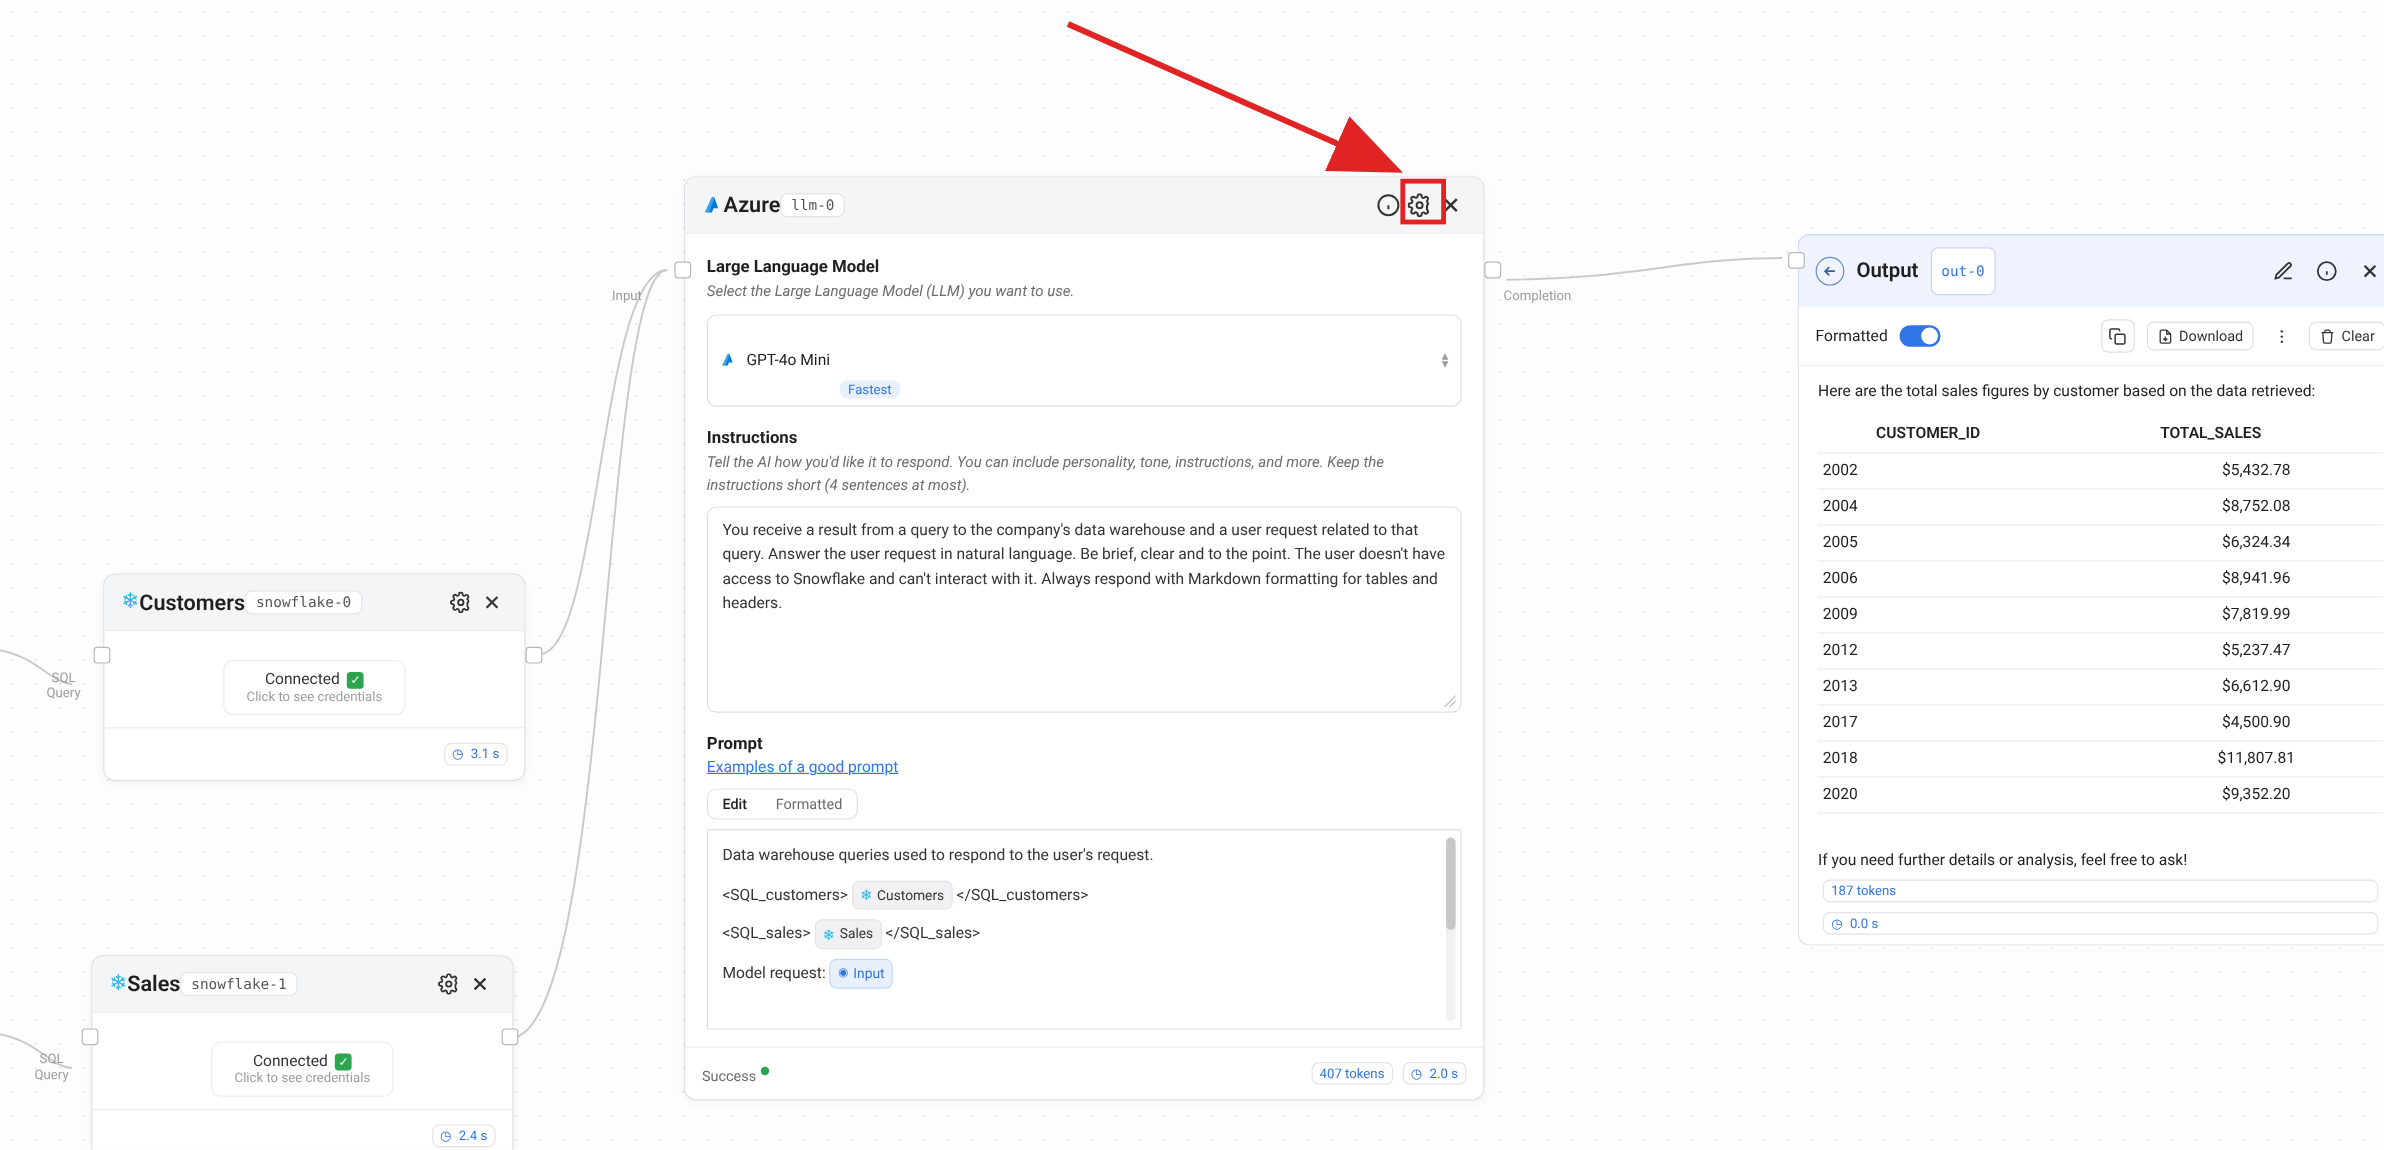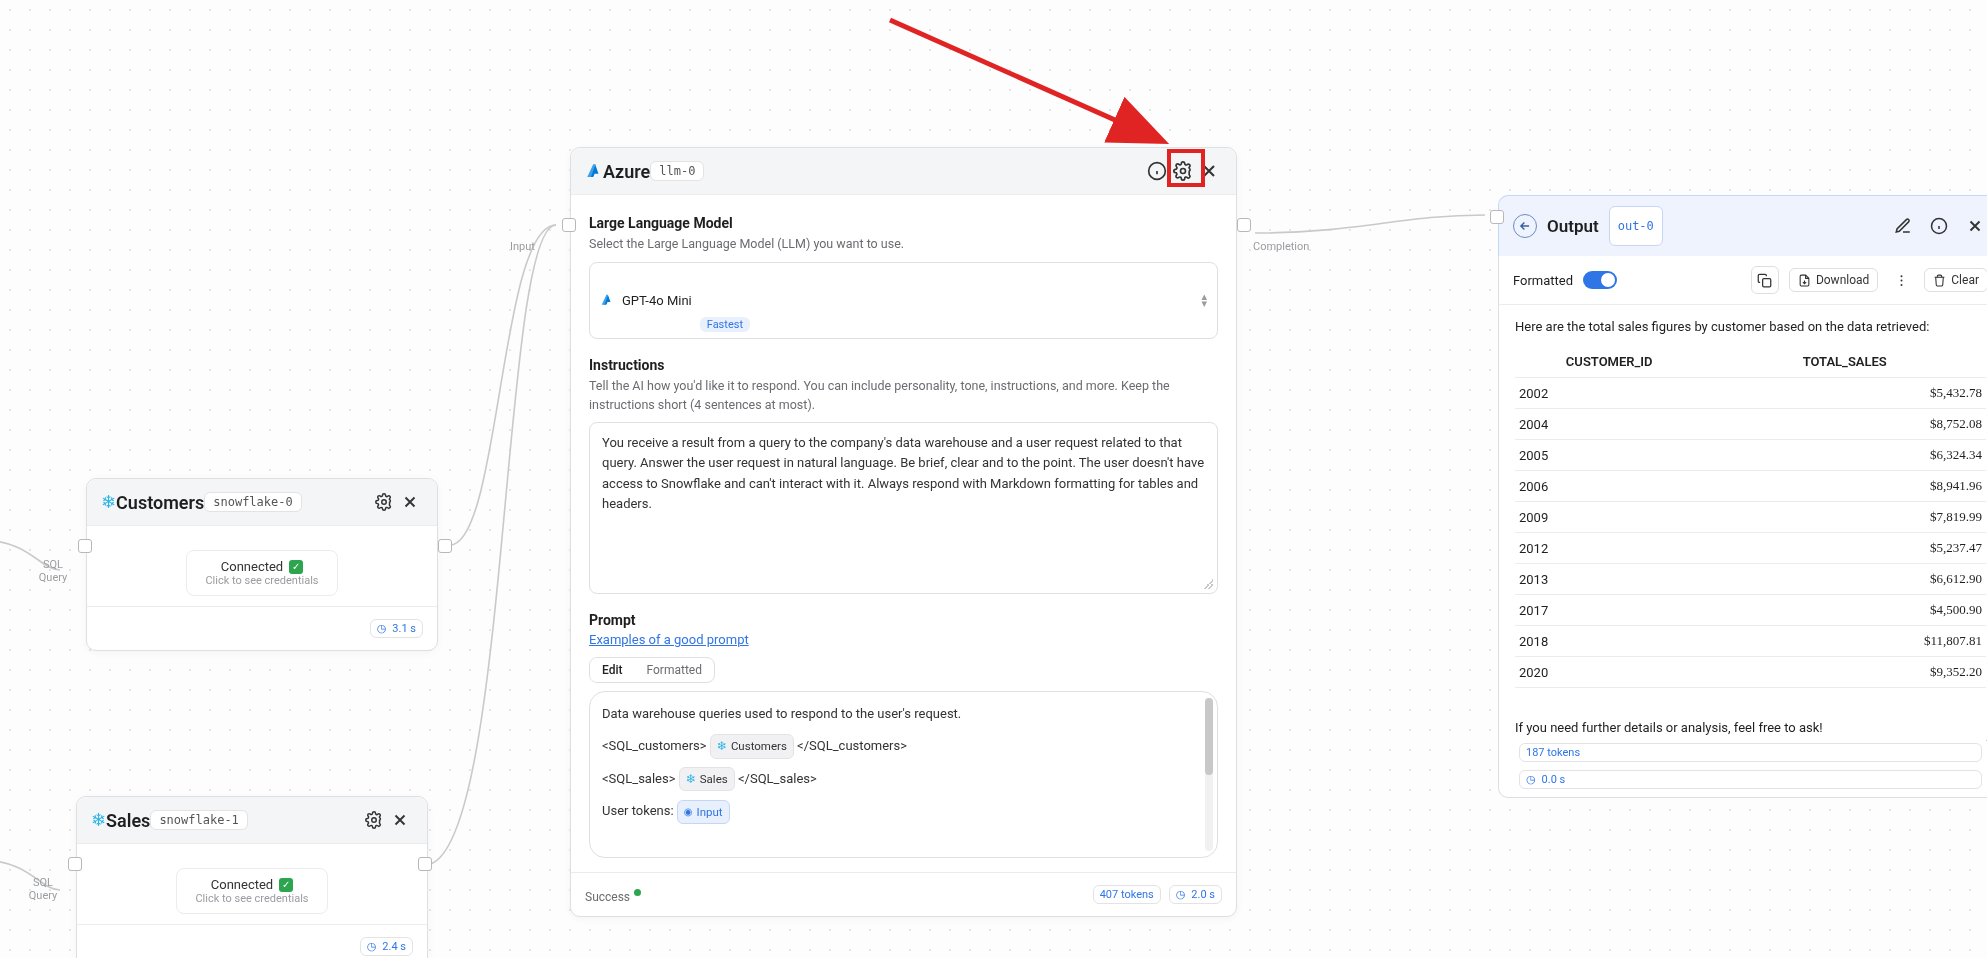--- a/index.html
+++ b/index.html
@@ -84,21 +84,21 @@
     font-size: 11px;
     border: 1px solid var(--badge-border);
     border-radius: 6px;
     padding: 2px 6px;
     color: var(--blue);
     background: #fff;
   }
 
   
   .section-title { font-weight: 700; font-size: 14px; margin-top: 6px; margin-bottom: 4px; }
-  .section-sub { color: var(--text-muted); font-size: 12.5px; line-height: 1.5; margin-bottom: 8px; }
+  .section-sub { color: var(--text-muted); font-size: 12.5px; line-height: 1.5; margin-bottom: 8px; font-style: italic; }
   .link { color: var(--blue); text-decoration: underline; cursor: pointer; }
 
   
   .model-select {
     display:flex; align-items:center; gap:8px;
     border: 1px solid var(--border);
     border-radius: 8px;
     padding: 6px 10px;
     font-size: 13px;
     background: #fff;
@@ -127,21 +127,21 @@
   }
   .instr-box::after {
     content:"";
     position:absolute; right:4px; bottom:4px;
     width:10px; height:10px;
     background: linear-gradient(135deg, transparent 50%, #c8c8c8 50%, #c8c8c8 60%, transparent 60%, transparent 70%, #c8c8c8 70%, #c8c8c8 80%, transparent 80%);
   }
 
   .prompt-box {
     border: 1px solid var(--border);
-    border-radius: 16px;
+    border-radius: 1px;
     background: #fff;
     font-size: 13px;
     line-height: 1.8;
     color: #333;
     position: relative;
     padding: 10px 20px 10px 12px;
     height: 145px;
     overflow: hidden;
   }
   .prompt-box .scrollbar {
@@ -237,21 +237,21 @@
     border: 1px solid var(--border);
     border-top: 1px solid var(--border-light);
     border-radius: 0 0 10px 10px;
     background:#fff;
     padding: 14px 16px 8px;
   }
   .out-table { width:100%; border-collapse: collapse; font-size: 13px; }
   .out-table th { text-align:center; font-weight:600; padding: 8px 4px; border-bottom: 1px solid var(--border-light); }
   .out-table td { padding: 7px 4px; border-bottom: 1px solid var(--border-light); }
   .out-table td:first-child { text-align:left; padding-left: 4px; }
-  .out-table td:last-child { text-align:right; padding-left: 80px; font-family: Liberation Serif, serif; }
+  .out-table td:last-child { text-align:center; padding-left: 80px; }
   .out-foot { display:flex; justify-content:flex-end; gap:8px; padding: 8px 4px 0; flex-direction: column; }
 
   
   .port {
     position:absolute; width:12px; height:12px;
     border:1.5px solid #b8b8b8; background:#fff; border-radius:3px;
   }
   .port-label { position:absolute; font-size:11px; color: var(--text-light); }
   svg.edges { position:absolute; inset:0; width:100%; height:100%; pointer-events:none; }
   svg.edges path { stroke:#c9c9c9; stroke-width:1.6; fill:none; }
@@ -441,21 +441,21 @@
       <div>
         <span>&lt;SQL_sales&gt;</span>
         <span class="chip">
             <span class="sf-icon" style="font-size:12px;">❄</span>
             <span>Sales</span>
           </span>
         <span>&lt;/SQL_sales&gt;</span>
       </div>
       <div style="height:8px;"></div>
       <div>
-        <span>User tokens:</span>
+        <span>Model request:</span>
         <span class="chip blue">
             <span style="font-size:10px;">◉</span>
             <span>Input</span>
           </span>
       </div>
       <div class="scrollbar"></div>
     </div>
   </div>
 
   <div class="card-footer">

